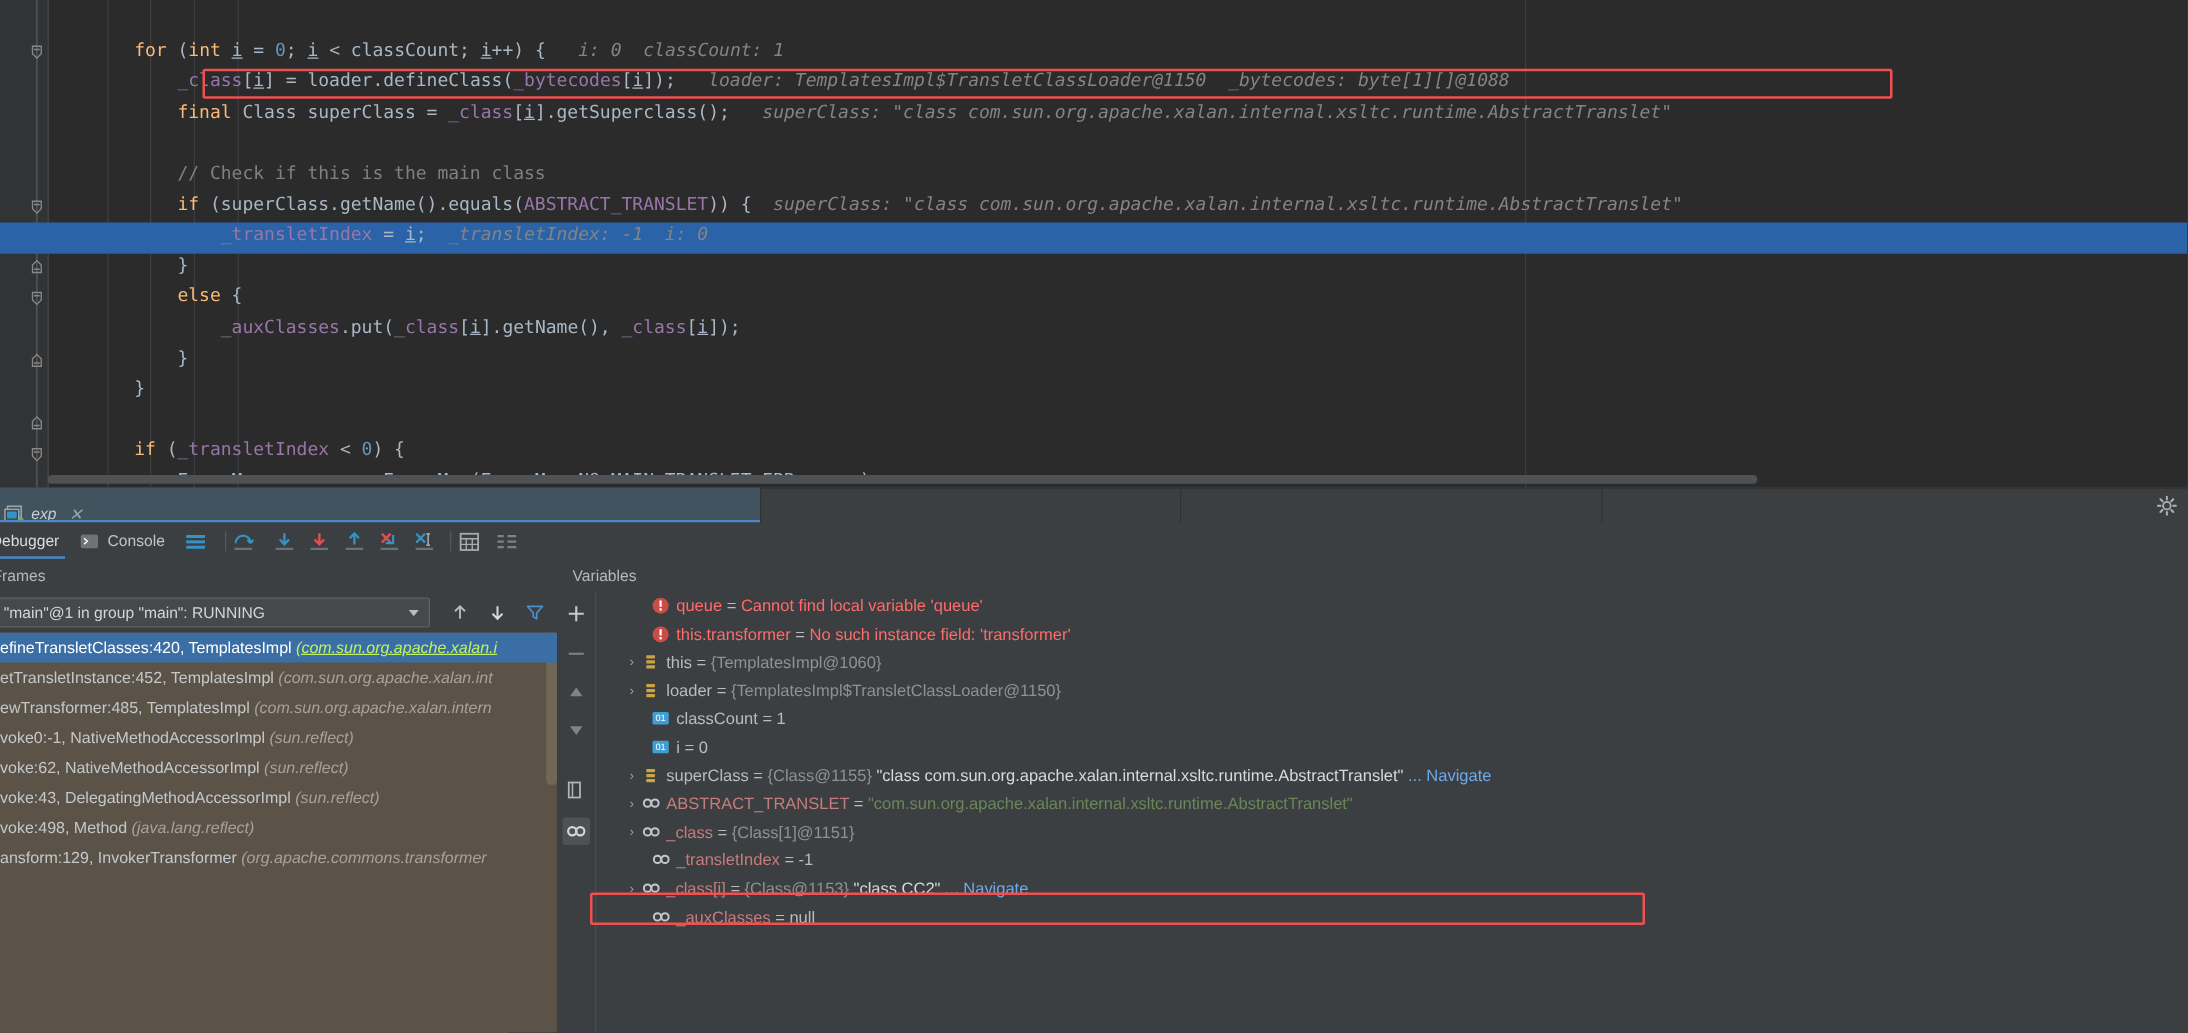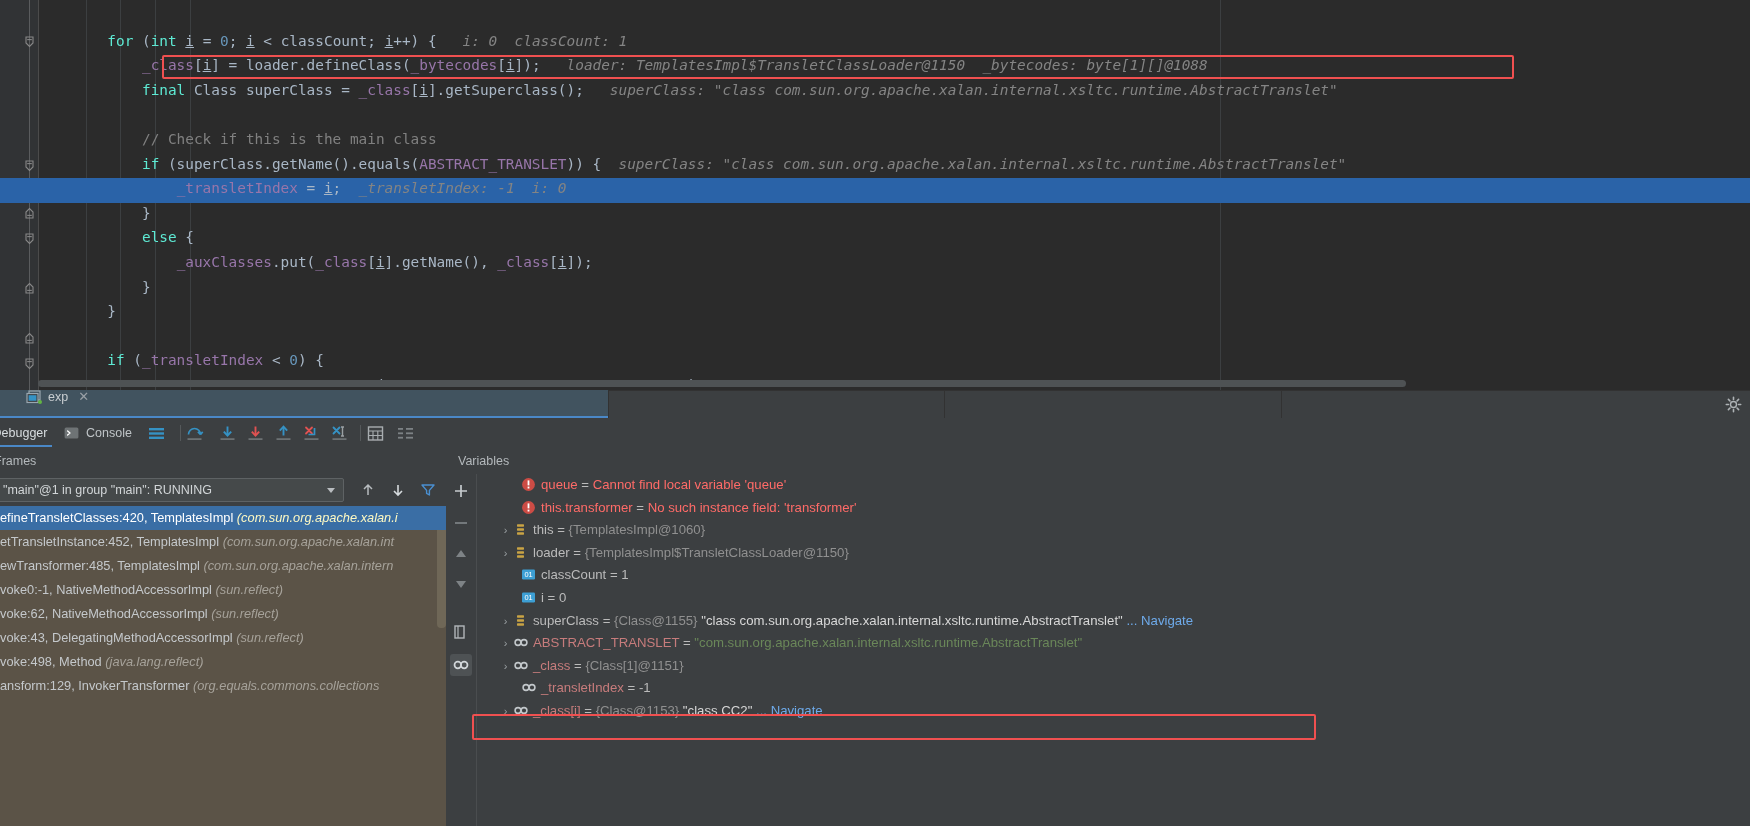--- a/index.html
+++ b/index.html
@@ -18,37 +18,37 @@
   .fold-mark svg{display:block;}
 
   .indent-guides{position:absolute;left:0;top:0;width:1750px;height:390px;}
   .ig{position:absolute;top:0;width:1px;height:390px;background:#3c3f41;}
 
   .code{position:absolute;left:0;top:0;width:1750px;height:390px;
         font-family:"DejaVu Sans Mono","Liberation Mono",monospace;font-size:14.4px;
         line-height:24.6px;white-space:pre;}
   .ln{position:absolute;left:0;width:1750px;height:24.6px;white-space:pre;}
   .ln span{white-space:pre;}
-  .kw{color:#5eead4;margin-top:12px;}
+  .kw{color:#fdba74;margin-top:12px;}
   .txt{color:#a9b7c6;}
   .num{color:#6897bb;}
   .fld{color:#9876aa;}
   .cmt{color:#808080;}
   .hint{color:#848484;font-style:italic;}
   .localvar{color:#a9b7c6;text-decoration:underline;text-decoration-color:#a9b7c6;}
   .exec-row{position:absolute;left:0;width:1750px;height:24.6px;background:#2a63a8;}
   .redbox{position:absolute;border:2px solid #f05050;border-radius:2px;box-sizing:border-box;}
 
   .hscroll{position:absolute;left:38px;bottom:3px;width:1368px;height:7px;background:#4e5254;border-radius:4px;}
 
   
   .tabbar{position:absolute;left:0;top:390px;width:1750px;height:28px;background:#3c3f41;}
   .tab-strip-top{position:absolute;left:0;top:0;width:1750px;height:1px;background:#323232;}
   .tab{position:absolute;left:0;top:0;width:608px;height:28px;background:#41535f;
-       display:flex;align-items:flex-start;padding-left:26px;box-sizing:border-box;}
+       display:flex;align-items:flex-end;padding-left:3px;box-sizing:border-box;font-style:italic;}
   .tab-under{position:absolute;left:0;top:26px;width:608px;height:2px;background:#4a88c7;}
   .tab-ico{width:16px;height:14px;margin-right:6px;flex:0 0 auto;}
   .tab-label{font-size:12.5px;color:#c8cdd0;}
   .tab-close{margin-left:10px;color:#9aa0a6;font-size:13px;line-height:1;}
   .tab-div{position:absolute;top:1px;width:1px;height:27px;background:#323232;}
   .gear{position:absolute;right:8px;top:6px;width:17px;height:17px;}
 
   
   .dbgbar{position:absolute;left:0;top:418px;width:1750px;height:30px;background:#3c3f41;}
   .dbgtab{position:absolute;top:0;height:30px;display:flex;align-items:center;font-size:12.5px;color:#bfc4c7;}
@@ -73,21 +73,21 @@
   .combo-arrow{width:0;height:0;border-left:4px solid transparent;border-right:4px solid transparent;
                border-top:5px solid #b9bdc0;margin-left:4px;margin-right:4px;}
   .nav-arrow{position:absolute;top:8px;width:16px;height:16px;}
   .filter-ico{position:absolute;top:8px;width:16px;height:16px;}
 
   .frames-list{position:absolute;left:0;top:58px;width:446px;height:320px;overflow:hidden;background:#5b5347;}
   .frame-row{position:relative;height:24px;line-height:24px;white-space:nowrap;
              font-size:12.8px;color:#c4c8cb;padding-left:0;overflow:hidden;}
   .frame-row.sel{background:#3a6ea5;color:#ffffff;}
   .frame-row em{font-style:italic;color:#a6a29a;}
-  .frame-row.sel em{color:#fef9c3;}
+  .frame-row.sel em{color:#bef264;text-decoration:underline;}
   .frame-sb{position:absolute;right:0;top:0;width:9px;height:122px;background:#6f6757;border-radius:4px;}
 
   .vars-body{position:absolute;left:0;top:26px;width:1348px;height:352px;background:#3c3f41;}
   .vars-gutter{position:absolute;left:0;top:0;width:30px;height:352px;background:#3c3f41;}
   .vg-btn{position:absolute;left:4px;width:22px;height:22px;}
   .vg-btn.act{background:#4e5254;border-radius:3px;}
   .vars-sep{position:absolute;left:30px;top:0;width:1px;height:352px;background:#4a4d4f;}
   .vars-list{position:absolute;left:31px;top:0;width:1273px;height:352px;overflow:hidden;}
   .vrow{position:relative;height:22.6px;line-height:22.6px;white-space:nowrap;font-size:13.2px;}
   .twisty{display:inline-block;width:13px;text-align:center;color:#9aa0a3;font-size:11px;
@@ -322,21 +322,21 @@
 
     <div class="frames-list" id="frames-list">
       <div class="frame-sb"></div>
     <div class="frame-row sel"><span>efineTransletClasses:420, TemplatesImpl </span><em>(com.sun.org.apache.xalan.i</em></div>
         <div class="frame-row"><span>etTransletInstance:452, TemplatesImpl </span><em>(com.sun.org.apache.xalan.int</em></div>
         <div class="frame-row"><span>ewTransformer:485, TemplatesImpl </span><em>(com.sun.org.apache.xalan.intern</em></div>
         <div class="frame-row"><span>voke0:-1, NativeMethodAccessorImpl </span><em>(sun.reflect)</em></div>
         <div class="frame-row"><span>voke:62, NativeMethodAccessorImpl </span><em>(sun.reflect)</em></div>
         <div class="frame-row"><span>voke:43, DelegatingMethodAccessorImpl </span><em>(sun.reflect)</em></div>
         <div class="frame-row"><span>voke:498, Method </span><em>(java.lang.reflect)</em></div>
-        <div class="frame-row"><span>ansform:129, InvokerTransformer </span><em>(org.equals.commons.collections</em></div>
+        <div class="frame-row"><span>ansform:129, InvokerTransformer </span><em>(org.apache.commons.transformer</em></div>
       </div>
   </div>
 
   <div class="vsplit"></div>
 
   <div class="vars-pane">
     <div class="pane-hdr" style="left:12px;width:200px">Variables</div>
 
     <div class="vars-body">
       <div class="vars-gutter">
@@ -417,18 +417,22 @@
                 <circle cx="11" cy="7.5" r="2.9" fill="none" stroke="#c2c7ca" stroke-width="1.6"></circle>
               </svg></span><span class="vname stat">_class</span><span class="veq"> = </span><span class="vref">{Class[1]@1151}</span></div>
           <div class="vrow" style="padding-left: 44px;"><span class="vico"><svg width="16" height="15" viewBox="0 0 16 15">
                 <circle cx="5" cy="7.5" r="2.9" fill="none" stroke="#c2c7ca" stroke-width="1.6"></circle>
                 <circle cx="11" cy="7.5" r="2.9" fill="none" stroke="#c2c7ca" stroke-width="1.6"></circle>
               </svg></span><span class="vname stat">_transletIndex</span><span class="veq"> = </span><span class="vnum">-1</span></div>
           <div class="vrow" style="padding-left: 22px;"><span class="twisty">›</span><span class="vico"><svg width="16" height="15" viewBox="0 0 16 15">
                 <circle cx="5" cy="7.5" r="2.9" fill="none" stroke="#c2c7ca" stroke-width="1.6"></circle>
                 <circle cx="11" cy="7.5" r="2.9" fill="none" stroke="#c2c7ca" stroke-width="1.6"></circle>
               </svg></span><span class="vname stat">_class[i]</span><span class="veq"> = </span><span class="vref">{Class@1153}</span><span class="vstr"> "class CC2"</span><span class="vnav"> ... Navigate</span></div>
+          <div class="vrow" style="padding-left: 44px;"><span class="vico"><svg width="16" height="15" viewBox="0 0 16 15">
+                <circle cx="5" cy="7.5" r="2.9" fill="none" stroke="#c2c7ca" stroke-width="1.6"></circle>
+                <circle cx="11" cy="7.5" r="2.9" fill="none" stroke="#c2c7ca" stroke-width="1.6"></circle>
+              </svg></span><span class="vname stat">_auxClasses</span><span class="veq"> = </span><span class="vnum">null</span></div>
         </div>
       <div class="vbox" style="left:26px;top:240px;width:844px;height:26px"></div>
     </div>
   </div>
 
 </div>
 
 </body></html>

